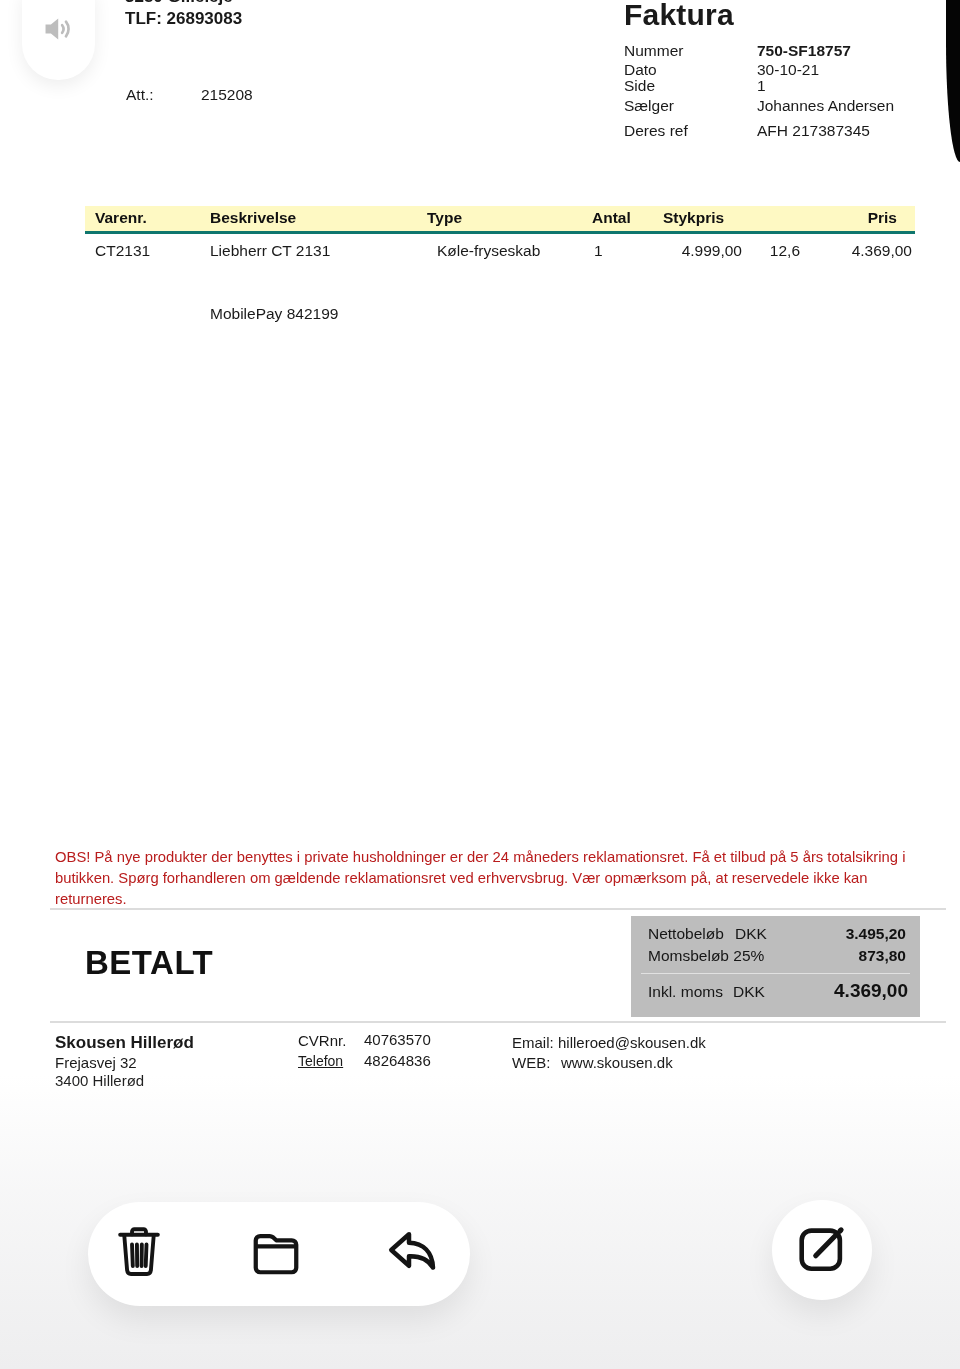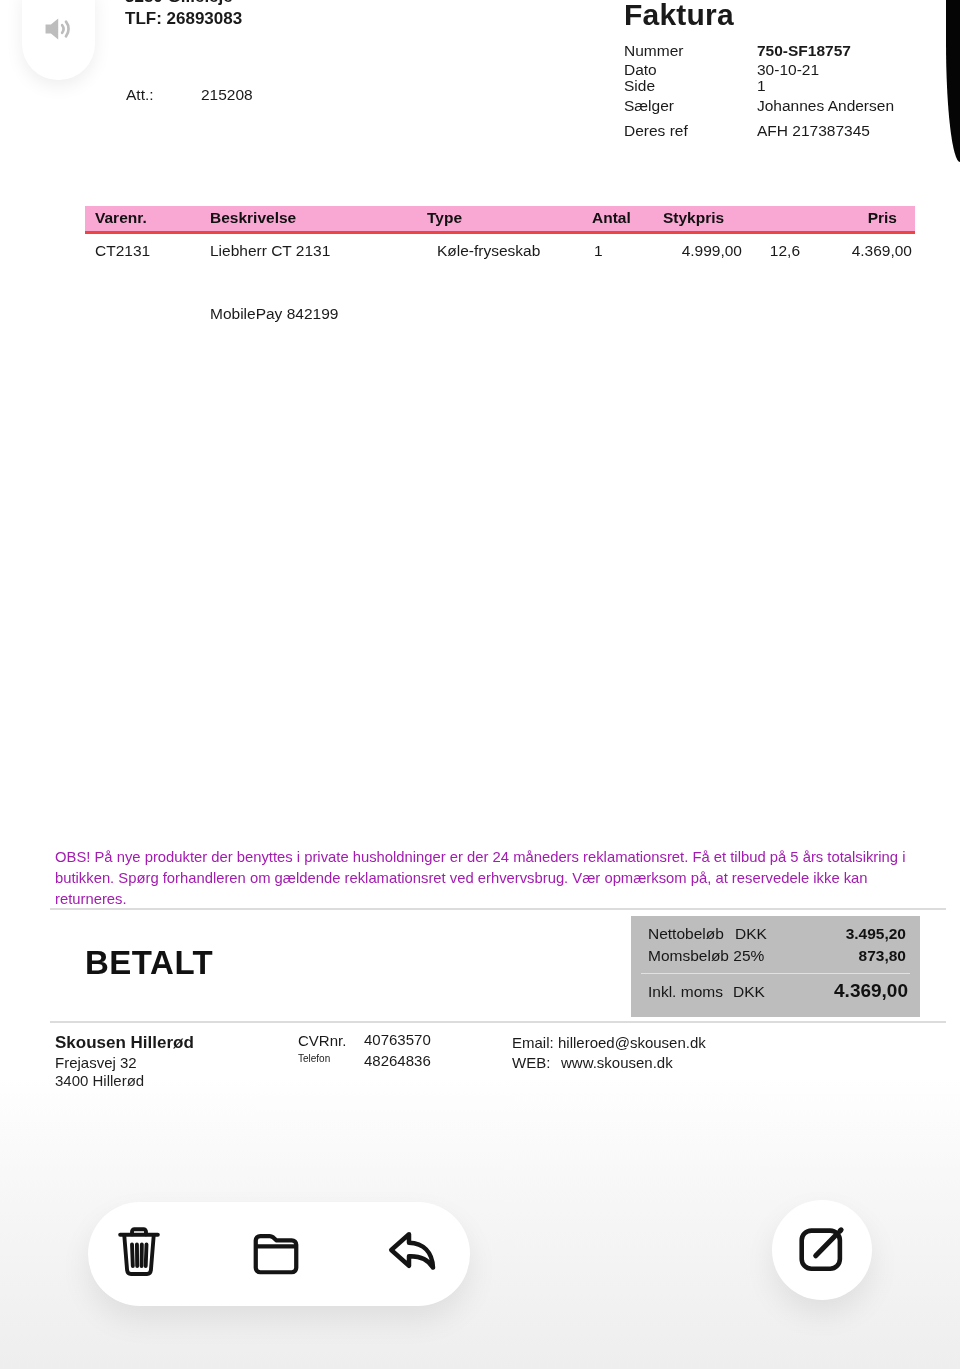--- a/index.html
+++ b/index.html
@@ -35,32 +35,32 @@
     left:22px;top:-10px;width:73px;height:90px;background:#fff;
     border-radius:0 0 36px 36px;
     box-shadow:0 6px 18px rgba(0,0,0,0.07);
     display:flex;align-items:flex-end;justify-content:center;
   }
   .speaker-pill svg{margin-bottom:28px;}
 
   
   .table-bar{
     left:85px;top:206px;width:830px;height:25px;
-    background:#f9a8d4;border-bottom:3px solid #ef4444;text-align:center;
+    background:#fef9c3;border-bottom:3px solid #0f766e;text-align:center;
   }
   .th{position:absolute;top:3px;font-size:15.5px;font-weight:bold;color:#111;}
   .th-varenr{left:10px;} .th-beskrivelse{left:125px;} .th-type{left:342px;}
   .th-antal{left:496px;margin-left:11px;} .th-stykpris{left:578px;} .th-pris{right:18px;}
   .td{font-size:15.5px;top:242px;}
   .td-varenr{left:95px;} .td-beskrivelse{left:210px;} .td-type{left:437px;}
   .td-antal{left:594px;} .td-stykpris{right:218px;} .td-rabat{right:160px;} .td-pris{right:48px;}
   .table-note{left:210px;top:305px;font-size:15.5px;}
 
   
-  .obs{left:55px;top:847px;width:858px;font-size:14.8px;line-height:21px;color:#a21caf;}
+  .obs{left:55px;top:847px;width:858px;font-size:14.8px;line-height:21px;color:#b91c1c;}
   .sep1{left:50px;top:908px;width:896px;height:2px;background:#dcdcdc;}
   .sep2{left:50px;top:1021px;width:896px;height:2px;background:#dcdcdc;}
 
   
   .paid{left:54px;top:944px;font-size:33px;font-weight:bold;letter-spacing:.5px;color:#111;margin-left:31px;}
 
   
   .totals{left:631px;top:916px;width:289px;height:101px;background:#bdbdbd;}
   .t-label{position:absolute;left:17px;font-size:15.5px;color:#161616;}
   .t-cur{position:absolute;left:104px;font-size:15.5px;color:#161616;}
@@ -70,21 +70,21 @@
   .trow2{top:67px;}
   .t-cur2{left:102px;}
   .t-val-big{font-size:19px;right:12px;top:64px;}
 
   
   .f-company{left:55px;top:1033px;font-size:17px;font-weight:bold;}
   .f-addr1{left:55px;top:1054px;font-size:15px;}
   .f-addr2{left:55px;top:1072px;font-size:15px;}
   .f-cvr-label{left:298px;top:1032px;font-size:15px;}
   .f-cvr{left:364px;top:1031px;font-size:15px;}
-  .f-tel-label{left:298px;top:1053px;font-size:10px;}
+  .f-tel-label{left:298px;top:1053px;font-size:14px;text-decoration:underline;}
   .f-tel{left:364px;top:1052px;font-size:15px;}
   .f-email-label{left:512px;top:1034px;font-size:15px;}
   .f-email{left:558px;top:1034px;font-size:15px;}
   .f-web-label{left:512px;top:1054px;font-size:15px;}
   .f-web{left:561px;top:1054px;font-size:15px;}
 
   
   .bottom-fade{
     left:0;top:1075px;width:960px;height:294px;
     background:linear-gradient(180deg,rgba(240,240,241,0) 0%,rgba(240,240,241,.55) 40%,#eeeeef 100%);

